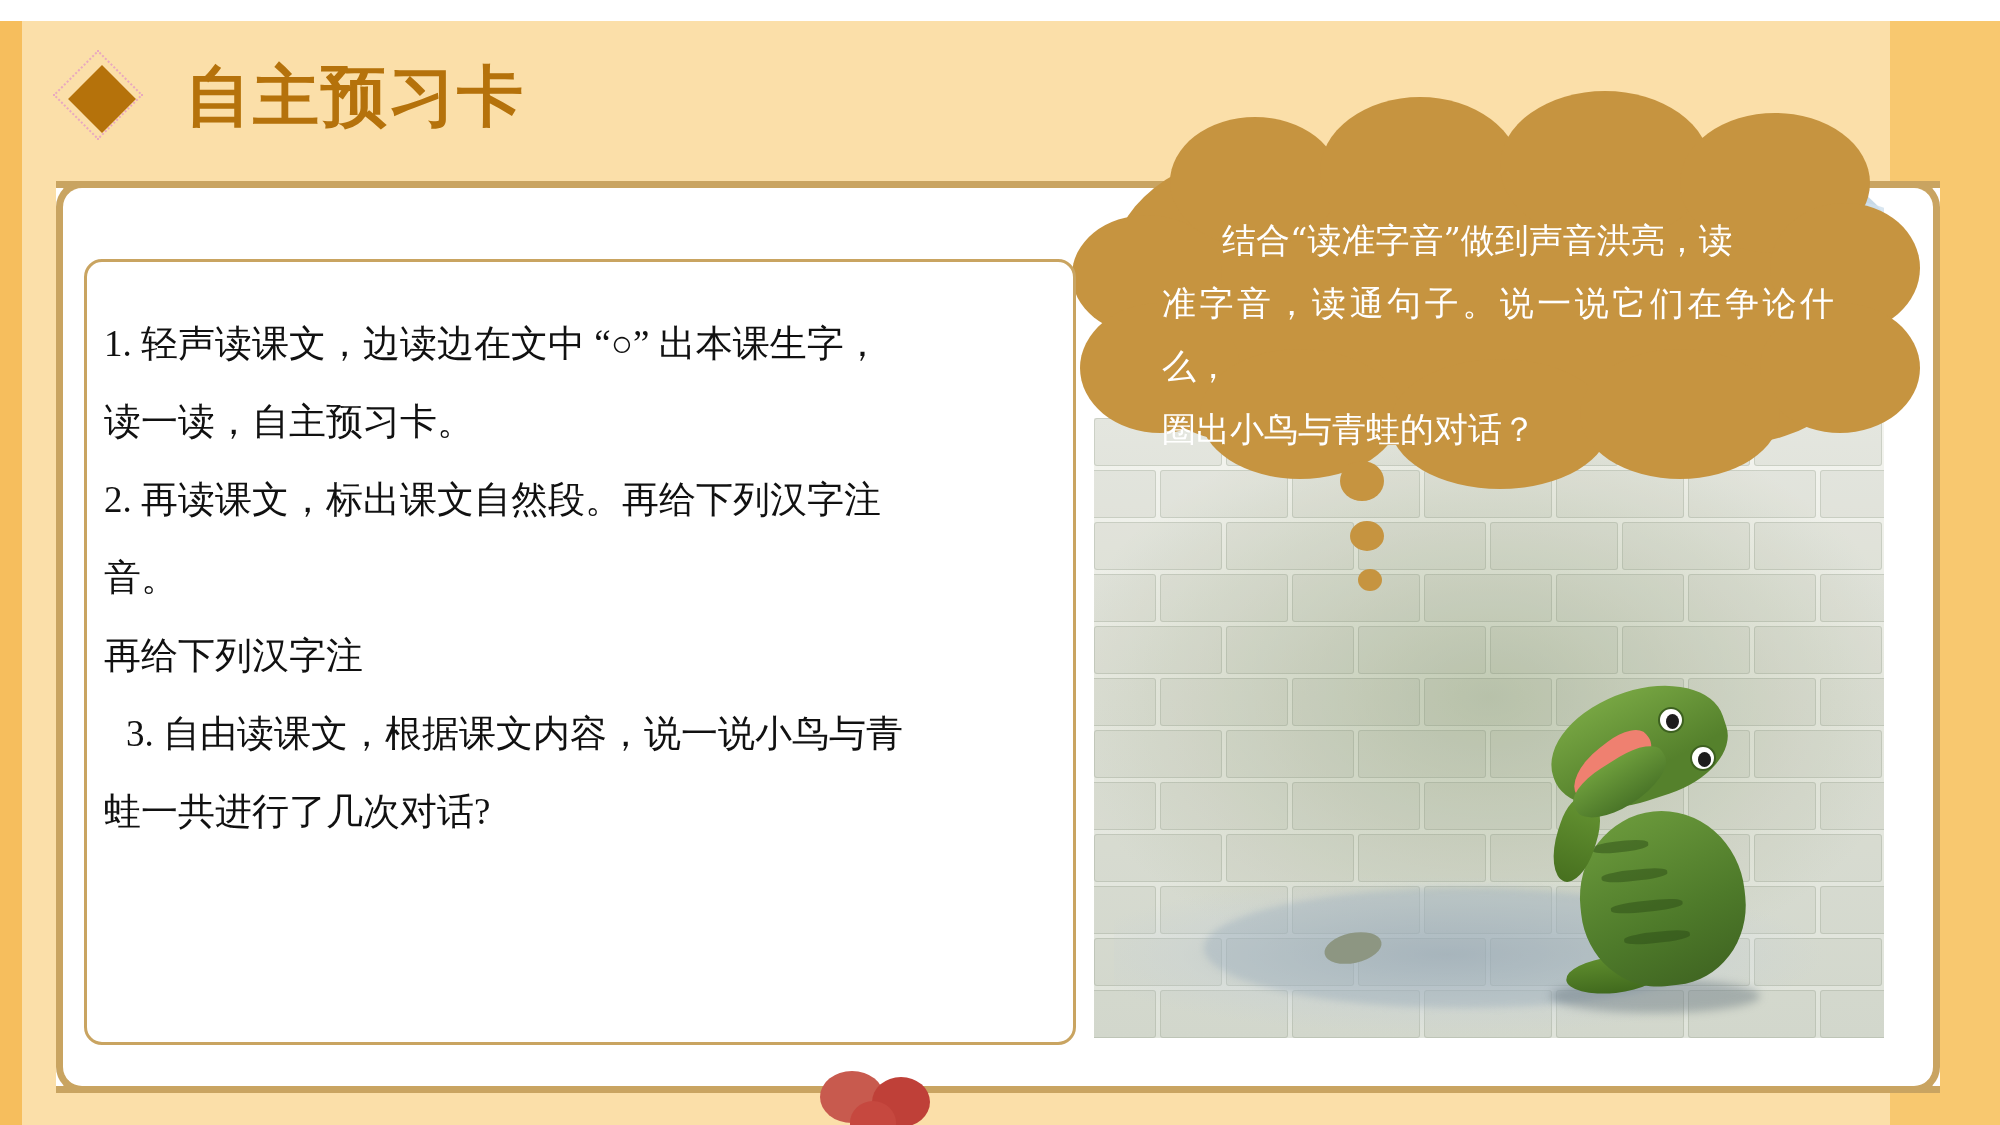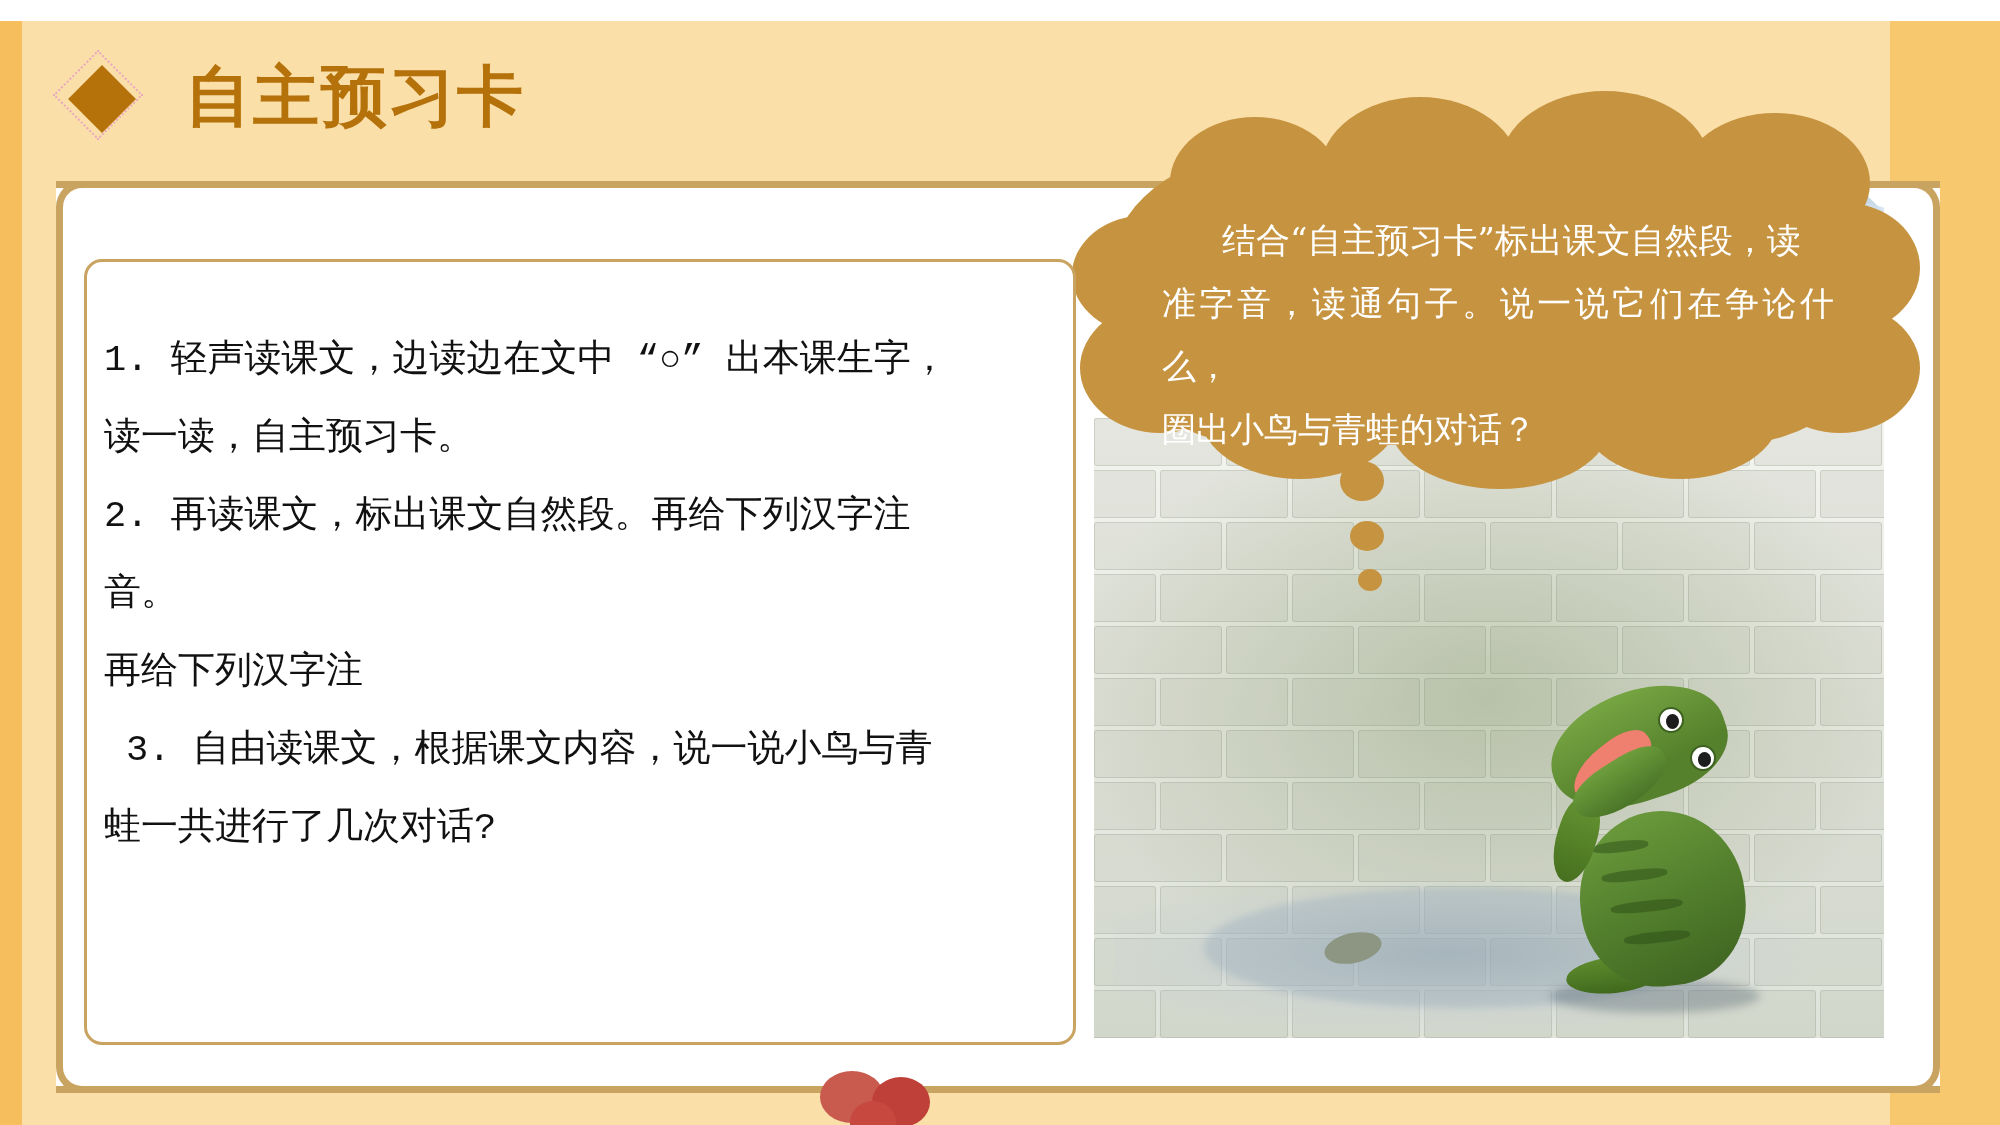--- a/index.html
+++ b/index.html
@@ -53,23 +53,23 @@
   .card-edge-l{position:absolute;left:56px;top:198px;width:7px;height:838px;background:#c9a461;}
   .card-edge-r{position:absolute;right:60px;top:198px;width:7px;height:838px;background:#c9a461;}
 
   
   .panel{
     position:absolute;left:84px;top:238px;width:992px;height:786px;
     border:3px solid #c9a461;border-radius:18px;box-sizing:border-box;
     background:#ffffff;
   }
   .panel-text{
-    position:absolute;left:104px;top:300px;width:960px;
+    position:absolute;left:104px;top:284px;width:960px;
     color:#111111;font-size:37px;line-height:78px;
-    font-family:Liberation Mono, monospace;
+    font-family:Liberation Serif, serif;
   }
   .panel-text p{margin:0;}
   .pl-indent{text-indent:22px;}
 
   
   .illus{
     position:absolute;left:1094px;top:167px;width:790px;height:898px;
     overflow:hidden;
   }
   .sky-cloud{
@@ -320,21 +320,21 @@
     <div class="bubble-lobe" style="left:210px;top:-56px;width:200px;height:150px;"></div>
     <div class="bubble-lobe" style="left:390px;top:-62px;width:210px;height:150px;"></div>
     <div class="bubble-lobe" style="left:570px;top:-40px;width:190px;height:140px;"></div>
     <div class="bubble-lobe" style="left:660px;top:50px;width:150px;height:130px;"></div>
     <div class="bubble-lobe" style="left:650px;top:150px;width:160px;height:130px;"></div>
     <div class="bubble-lobe" style="left:90px;top:196px;width:200px;height:130px;"></div>
     <div class="bubble-lobe" style="left:280px;top:206px;width:220px;height:130px;"></div>
     <div class="bubble-lobe" style="left:470px;top:196px;width:200px;height:130px;"></div>
 
     <div class="bubble-text">
-      <p class="bt-indent">结合“自主预习卡”标出课文自然段，读</p>
+      <p class="bt-indent">结合“读准字音”做到声音洪亮，读</p>
       <p>准字音，读通句子。说一说它们在争论什么，</p>
       <p>圈出小鸟与青蛙的对话？</p>
     </div>
   </div>
   <div class="dot dot1"></div>
   <div class="dot dot2"></div>
   <div class="dot dot3"></div>
 
   <div class="panel"></div>
   <div class="panel-text">

